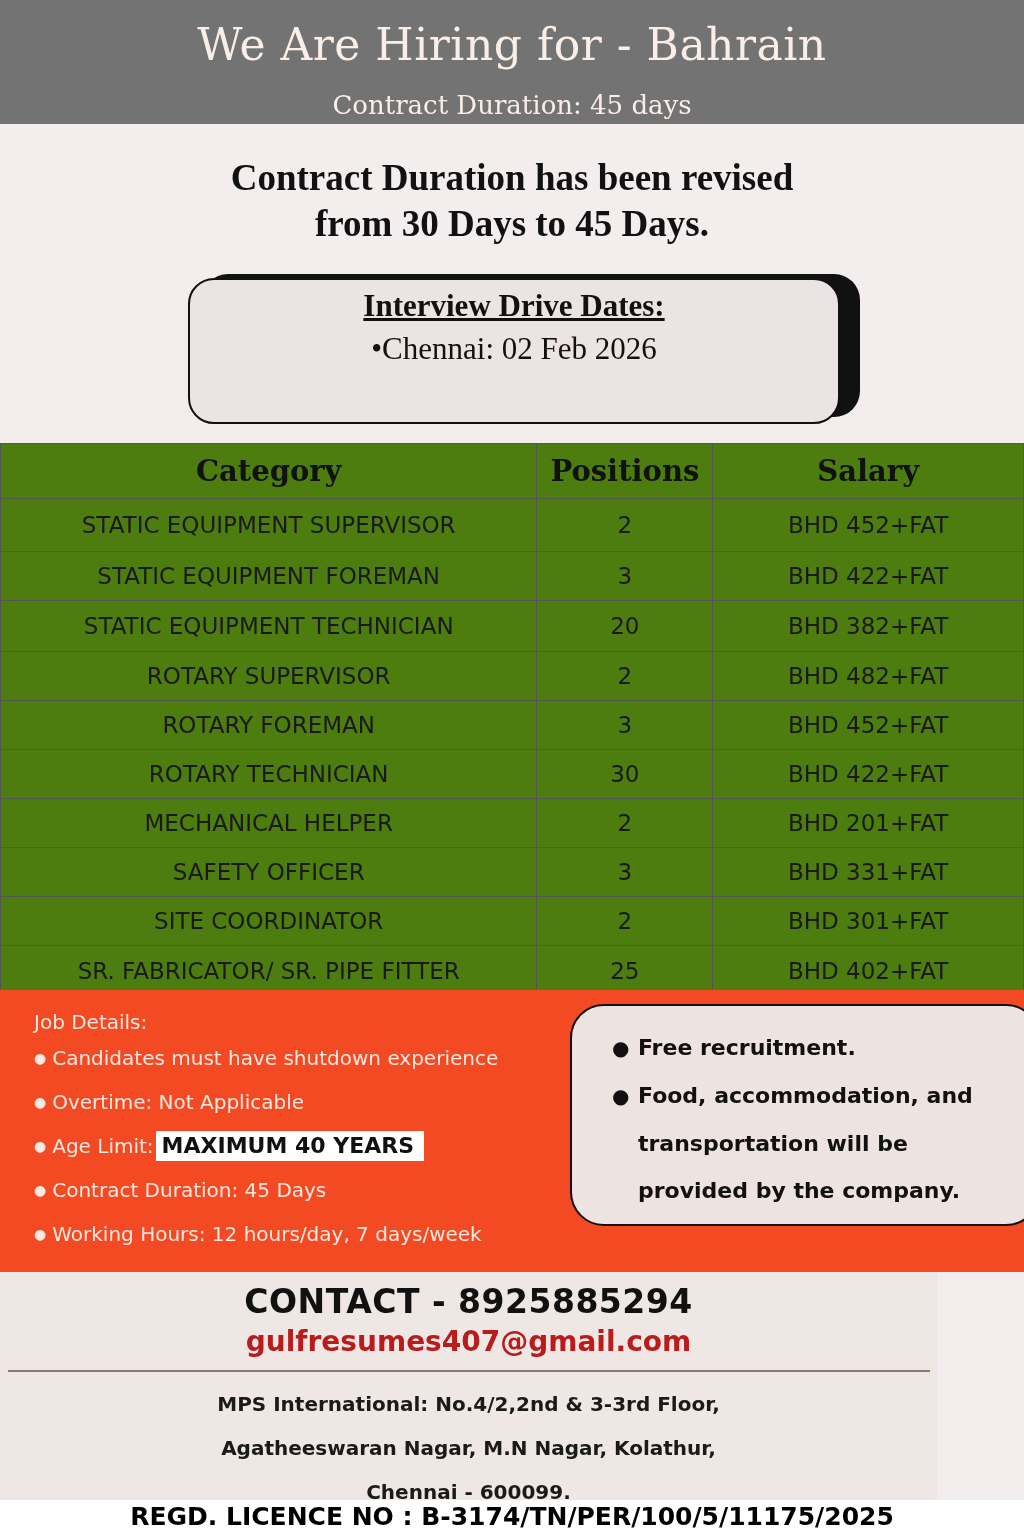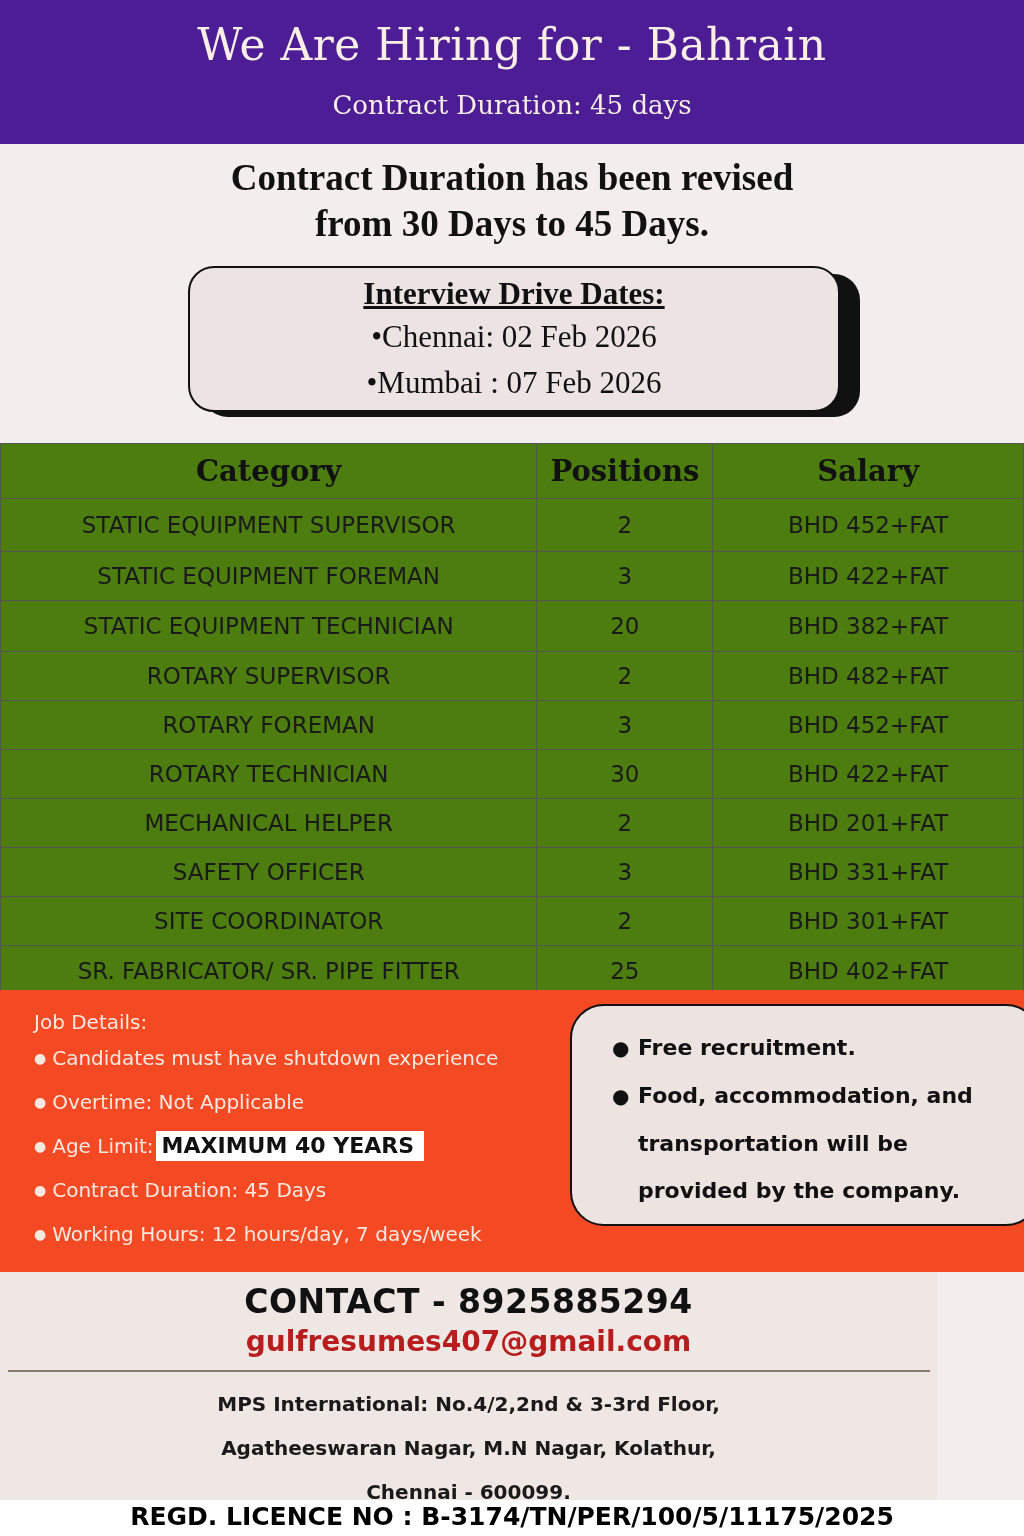--- a/index.html
+++ b/index.html
@@ -4,22 +4,22 @@
   <style>
     * { box-sizing: border-box; margin: 0; padding: 0; }
     html, body { width: 1024px; height: 1536px; overflow: hidden; }
     body {
       background: #f3eeed;
       font-family: "Liberation Sans", sans-serif;
       color: #111;
       position: relative;
     }
     .header {
-      position: absolute; left: 0; top: 0; width: 1024px; height: 144px;
-      background: #4c1d95;
+      position: absolute; left: 0; top: 0; width: 1024px; height: 124px;
+      background: #737373;
       text-align: center;
       color: #fbeee6;
     }
     .header .title {
       font-family: "DejaVu Serif", serif;
       font-size: 44px;
       line-height: 50px;
       padding-top: 20px;
       letter-spacing: 0.5px;
     }
@@ -39,21 +39,21 @@
       color: #111;
     }
     .dates-box-wrap {
       position: absolute; left: 188px; top: 262px; width: 672px; height: 155px;
     }
     .dates-shadow {
       position: absolute; left: 14px; top: 12px; right: 0; bottom: 0;
       background: #111; border-radius: 26px;
     }
     .dates-box {
-      position: absolute; left: 0; top: 4px; width: 652px; height: 146px;
+      position: absolute; left: 0; top: 16px; width: 652px; height: 146px;
       background: #ece4e2;
       border: 2px solid #111;
       border-radius: 26px;
       text-align: center;
       font-family: "Liberation Serif", serif;
     }
     .dates-box .dtitle {
       font-weight: bold; font-size: 31px; text-decoration: underline;
       margin-top: 6px; line-height: 40px;
     }
@@ -155,21 +155,20 @@
 <div class="notice">
   <div>Contract Duration has been revised</div>
   <div>from 30 Days to 45 Days.</div>
 </div>
 
 <div class="dates-box-wrap">
   <div class="dates-shadow"></div>
   <div class="dates-box">
     <div class="dtitle">Interview Drive Dates:</div>
     <div class="dline">•Chennai:  02 Feb 2026</div>
-    <div class="dline">•Mumbai : 07 Feb 2026</div>
   </div>
 </div>
 
 <table class="jobs-table">
   <thead>
     <tr>
       <th class="col-cat">Category</th>
       <th class="col-pos">Positions</th>
       <th class="col-sal">Salary</th>
     </tr>

